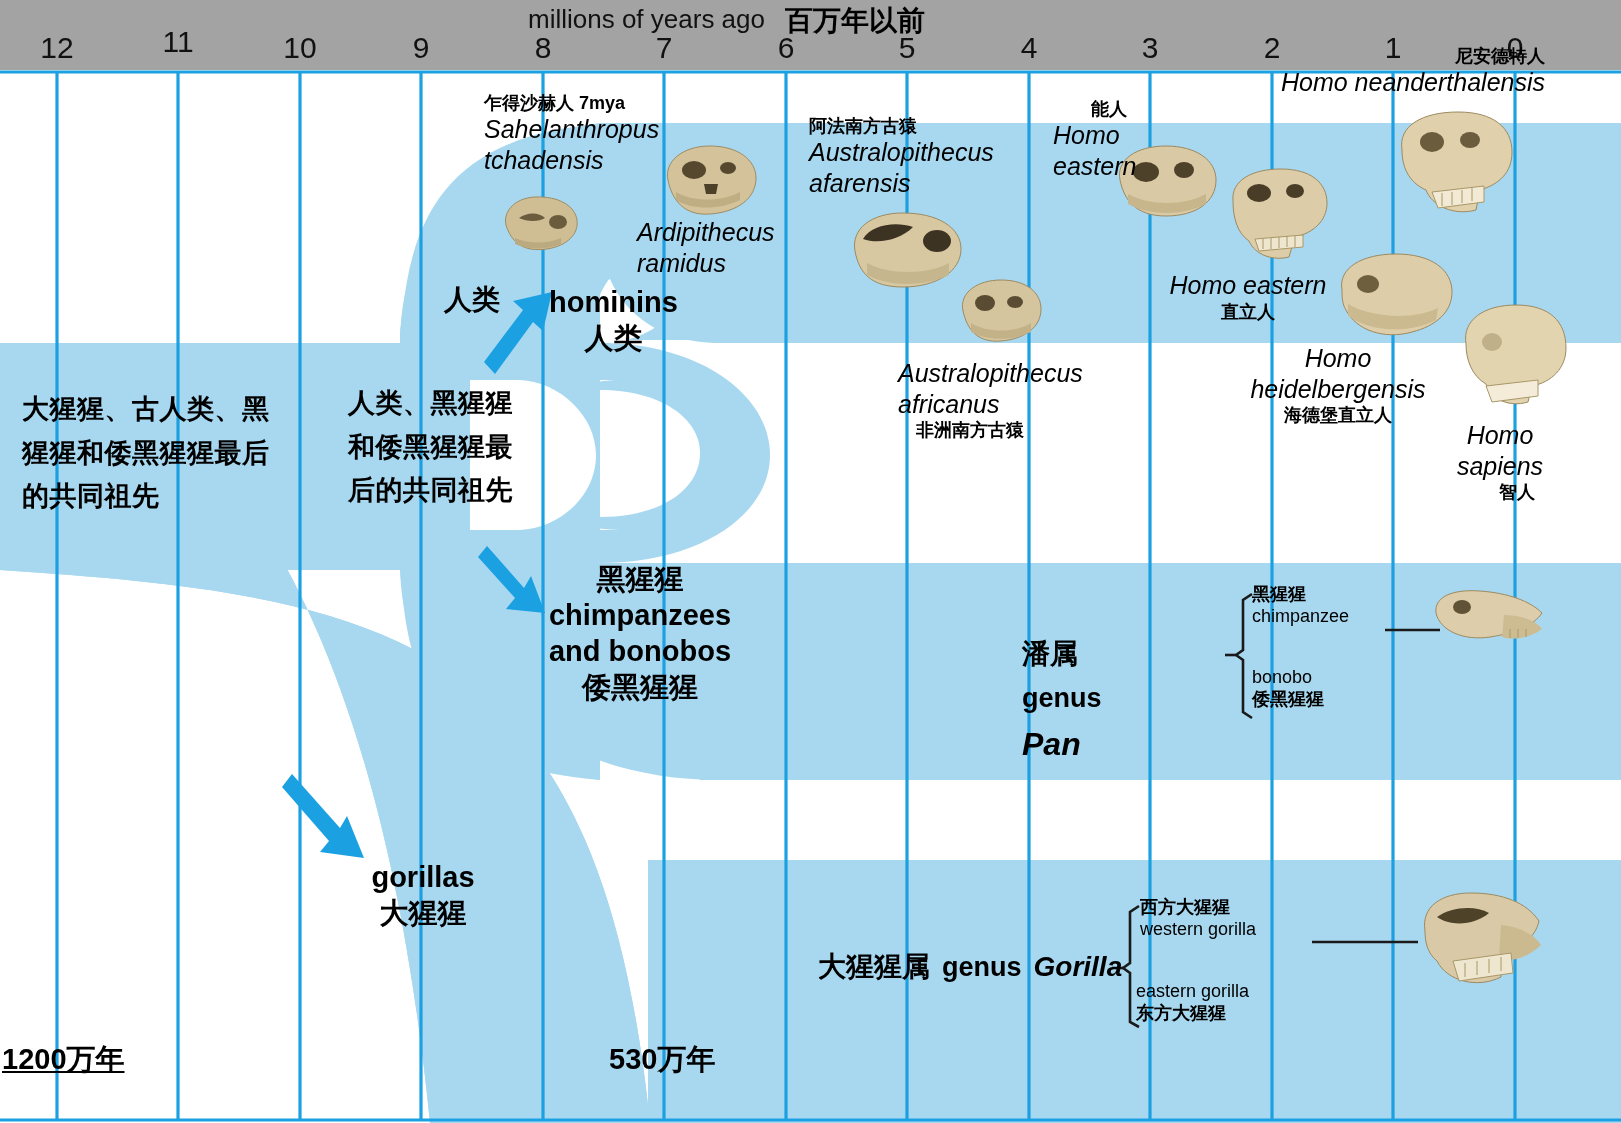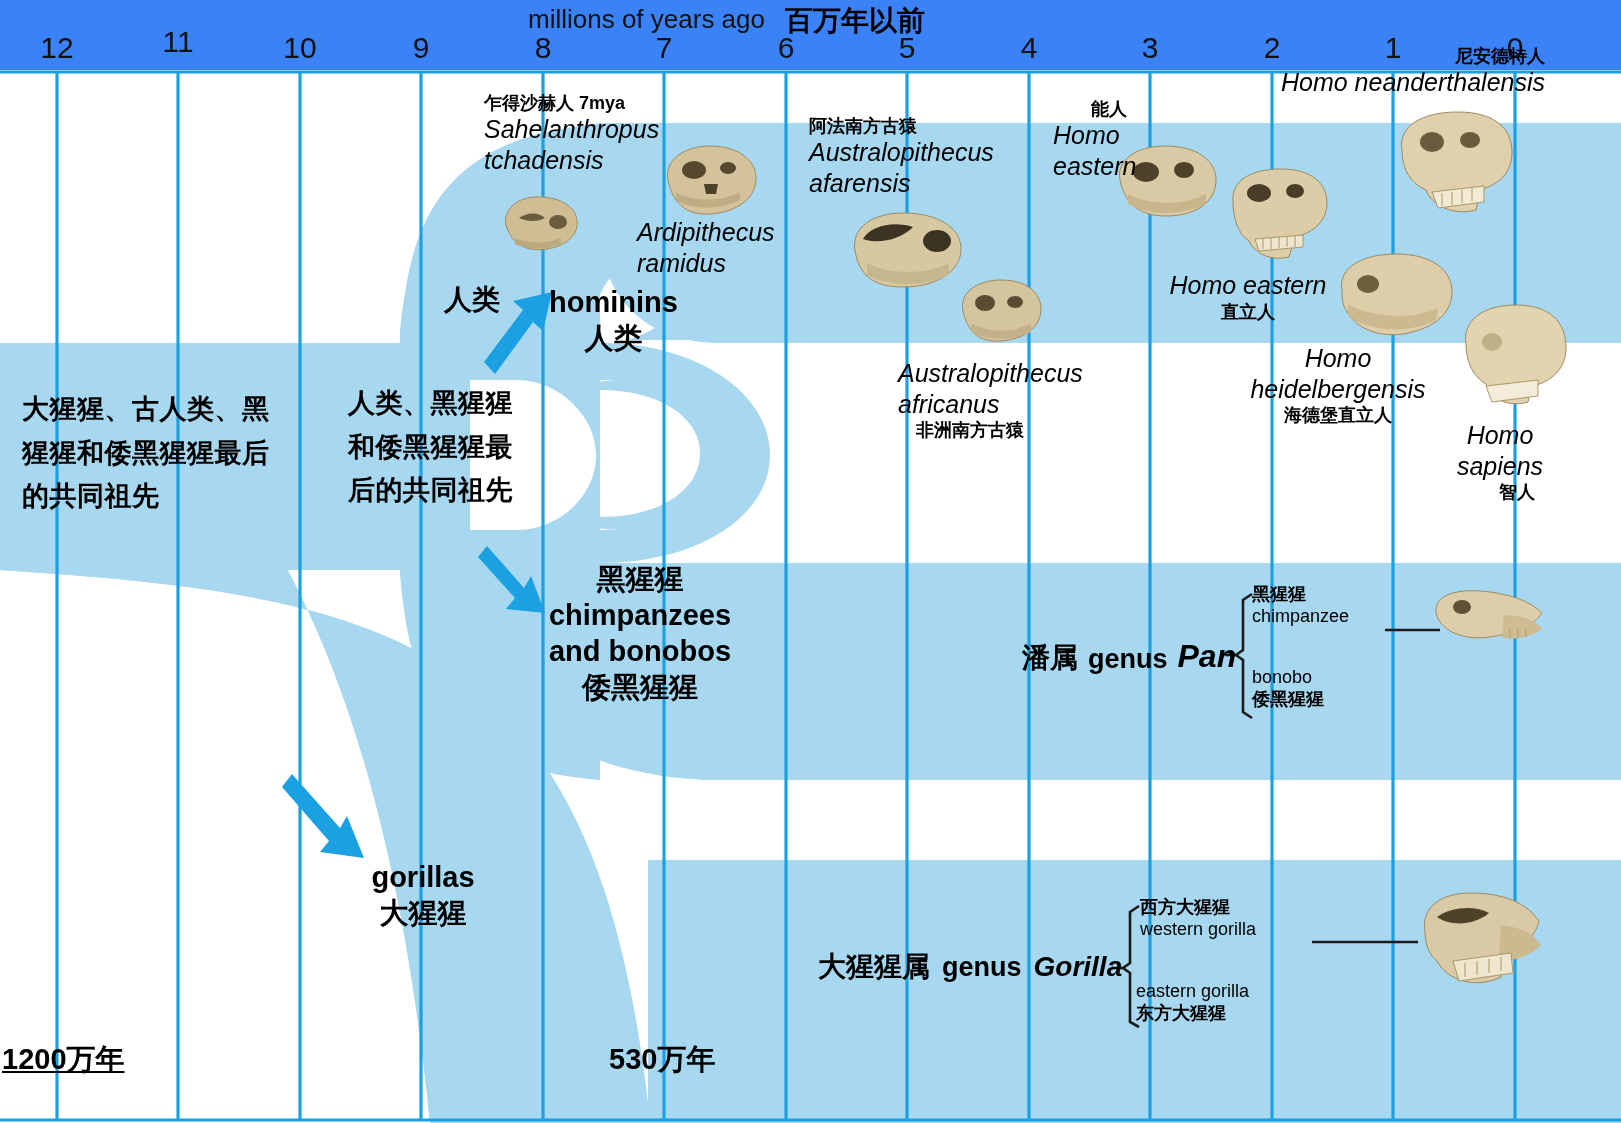--- a/index.html
+++ b/index.html
@@ -4,21 +4,21 @@
 <style>
   html,body{margin:0;padding:0;background:#fff;}
   body{
     font-family:"Liberation Sans", sans-serif;
     -webkit-font-smoothing:antialiased;
   }
   #stage{
     position:relative;
     width:1621px;
     height:1123px;
-    background:#3b82f6;
+    background:#a3a3a3;
     overflow:hidden;
   }
 
   
   #ribbons{position:absolute;left:0;top:0;width:1621px;height:1123px;}
 
   
   #grid{position:absolute;left:0;top:0;width:1621px;height:1123px;}
 
   
@@ -412,21 +412,21 @@
     <div class="zh">尼安德特人</div>
     <div class="la">Homo neanderthalensis</div>
   </div>
 
   <div class="sp ctr" style="left:1425px;top:420px;width:150px;">
     <div class="la">Homo</div>
     <div class="la">sapiens</div>
     <div class="zh" style="margin-left:34px;">智人</div>
   </div>
 
-  <div class="sp" style="left:1022px;top:637px;display:flex;gap:10px;align-items:flex-end;">
+  <div class="sp" style="left:1022px;top:637px;display:flex;gap:10px;align-items:flex-start;flex-direction:column;">
     <span class="zh" style="font-size:28px;">潘属</span>
     <span class="zh" style="font-size:27px;">genus</span>
     <span class="zh la" style="font-size:32px;font-style:italic;">Pan</span>
   </div>
   <div class="sp" style="left:1252px;top:583px;">
     <div class="zh">黑猩猩</div>
     <div class="zh" style="font-weight:normal;">chimpanzee</div>
   </div>
   <div class="sp" style="left:1252px;top:666px;">
     <div class="zh" style="font-weight:normal;">bonobo</div>

